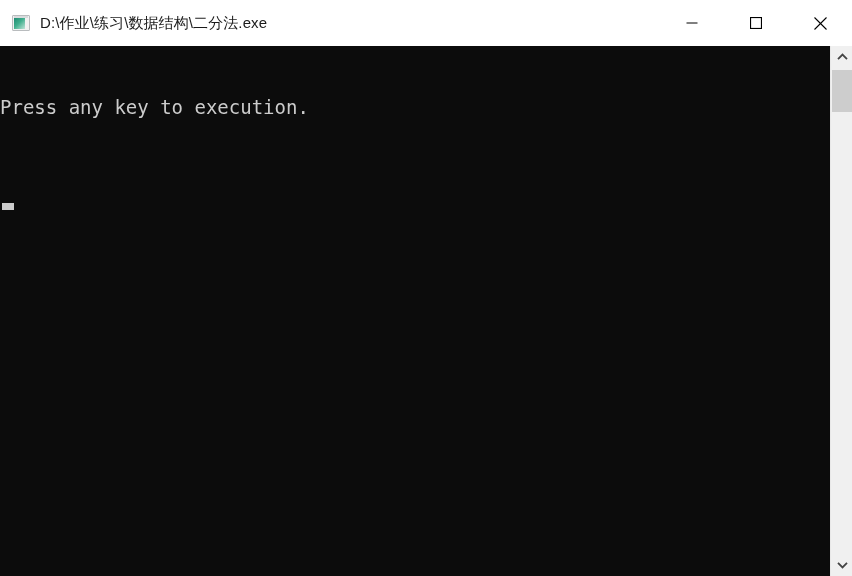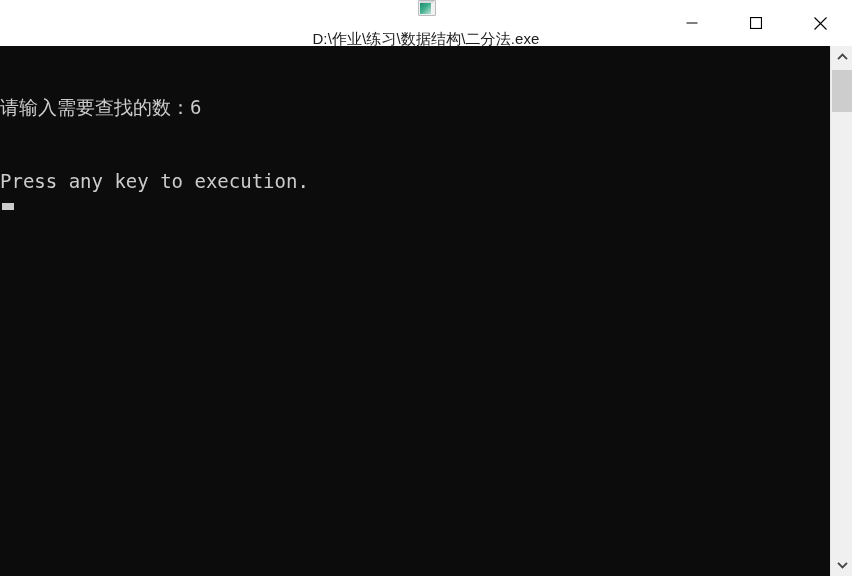--- a/index.html
+++ b/index.html
@@ -24,21 +24,20 @@
   #title-bar {
     position: absolute;
     left: 0;
     top: 0;
     width: 852px;
     height: 46px;
     background: #ffffff;
     display: flex;
     align-items: center;
     box-sizing: border-box;
-    flex-direction: column;
   }
 
   #title-bar-icon {
     width: 18px;
     height: 16px;
     margin-left: 12px;
     margin-right: 10px;
     flex: 0 0 auto;
     position: relative;
     border: 1px solid #b9bcbe;
@@ -198,21 +197,20 @@
         <svg width="13" height="13" viewBox="0 0 13 13">
           <line x1="0.5" y1="0.5" x2="12.5" y2="12.5" stroke="#000000" stroke-width="1.1"></line>
           <line x1="12.5" y1="0.5" x2="0.5" y2="12.5" stroke="#000000" stroke-width="1.1"></line>
         </svg>
       </button>
     </div>
   </div>
 
   <div id="console-area">
     <div id="console-text">
-      <div class="console-line">请输入需要查找的数：6</div>
       <div class="console-line">Press any key to execution.</div>
     </div>
     <div id="console-cursor"></div>
   </div>
 
   <div id="vscrollbar">
     <div id="sb-track"></div>
     <div class="sb-arrow" id="sb-arrow-up">
       <svg width="11" height="8" viewBox="0 0 11 8">
         <polyline points="1,6.2 5.5,1.6 10,6.2" fill="none" stroke="#444444" stroke-width="1.8"></polyline>

